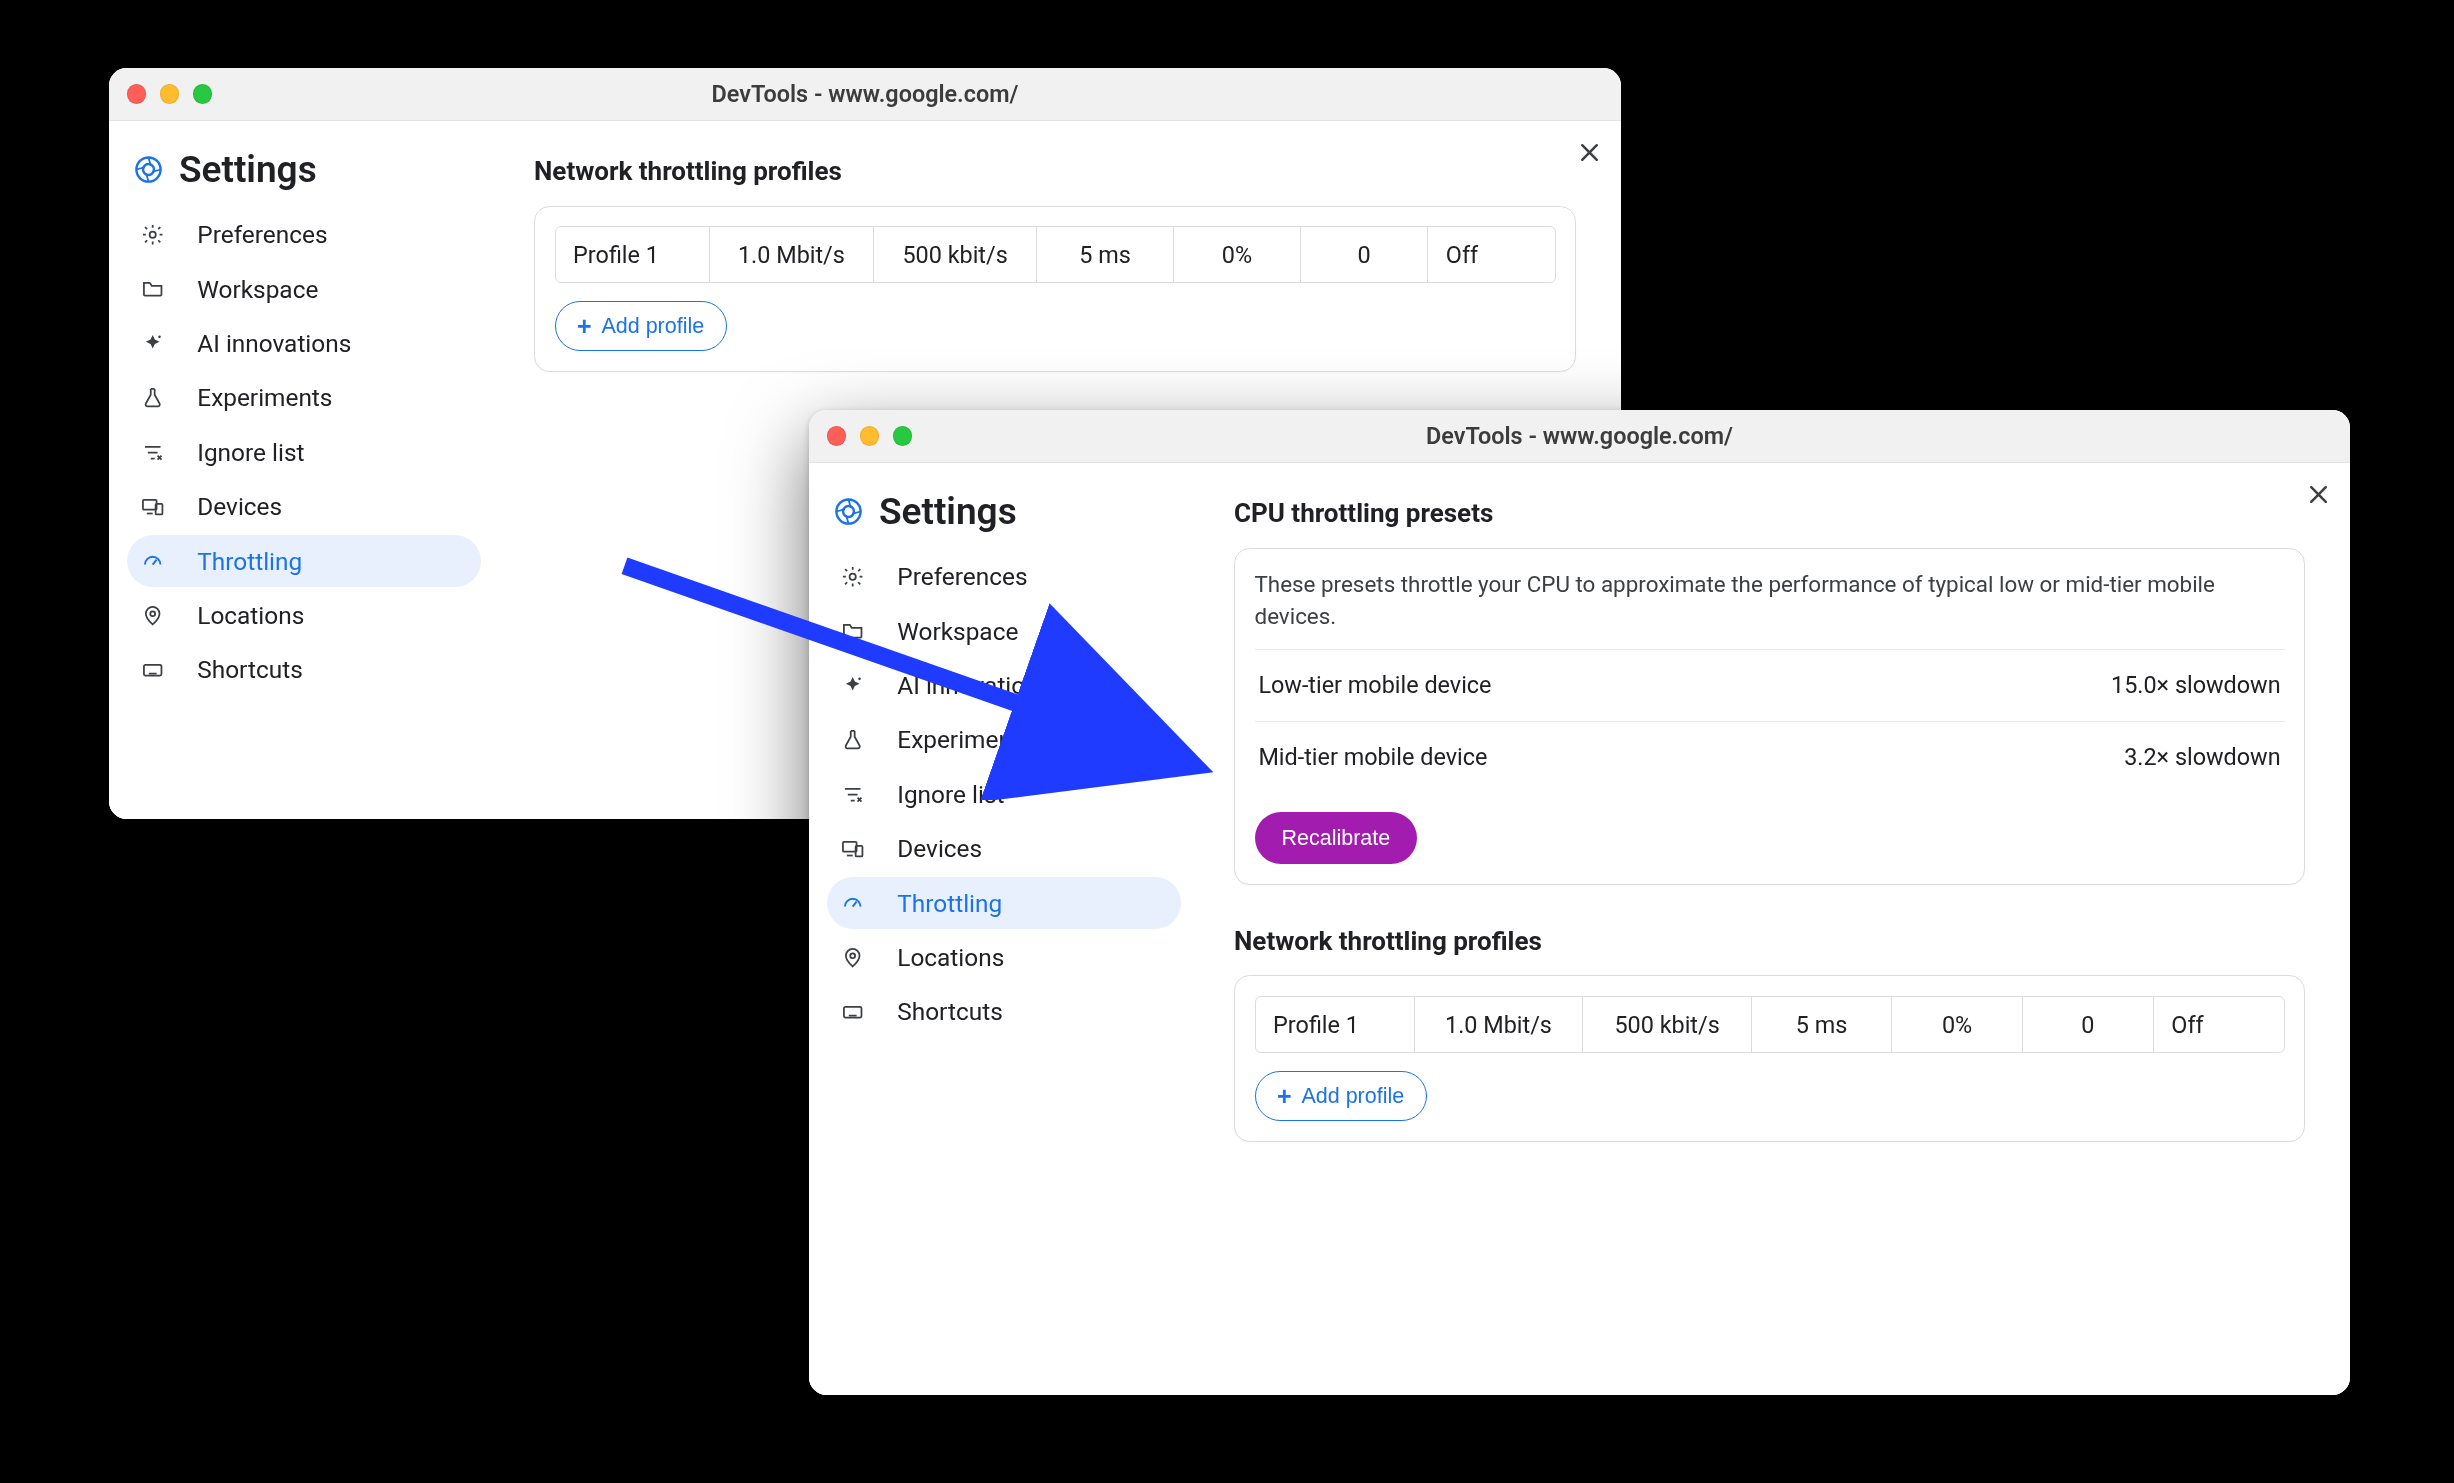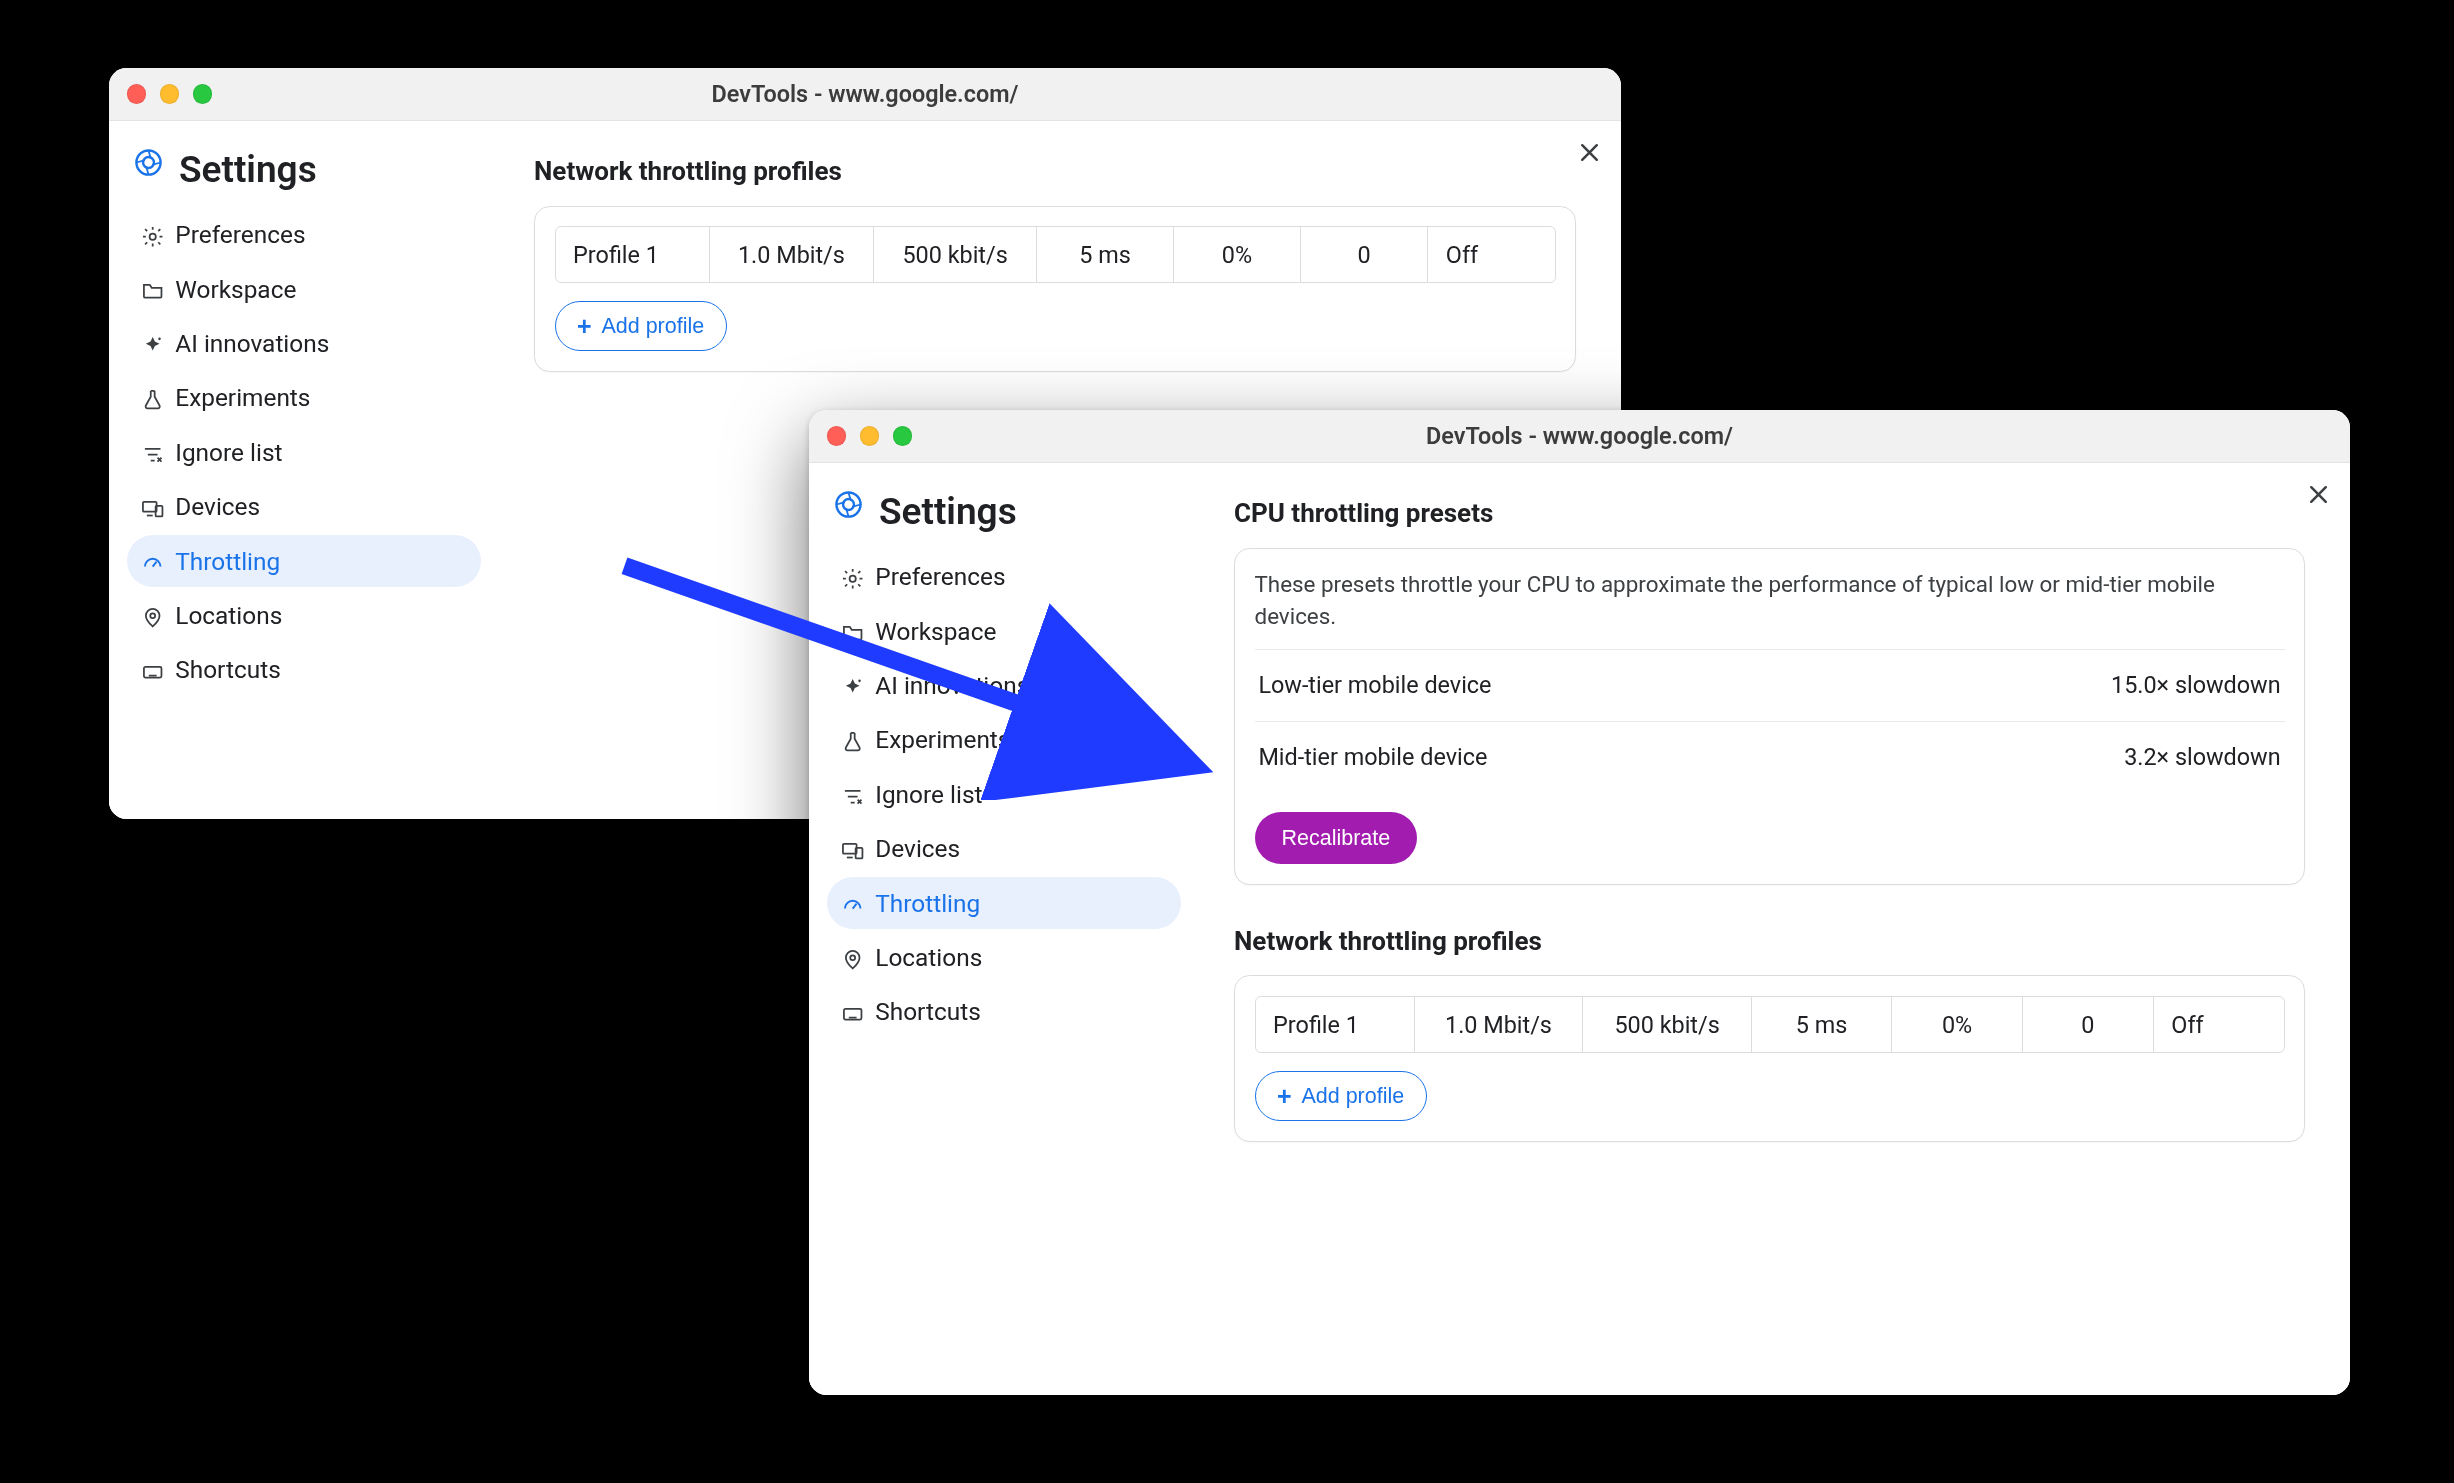--- a/index.html
+++ b/index.html
@@ -56,37 +56,38 @@
     height: calc(100% - 53px);
     background: #fff;
   }
   .sidebar {
     width: 390px;
     padding: 27px 17.6px 27px 17.6px;
     position: relative;
   }
   .sidebarheader {
     display: flex;
+    align-items: center;
     gap: 15.6px;
     padding: 0 7.8px 17.6px 7.8px;
   }
   .sidebarheader .logo {
     width: 29px; height: 29px;
   }
   .sidebarheader h1 {
     margin: 0;
     font-size: 37px;
     font-weight: 600;
     color: #202124;
   }
   .navlist { display: flex; flex-direction: column; gap: 2px; }
   .navitem {
     display: flex;
-    align-items: flex-end;
-    gap: 10px;
+    align-items: center;
+    gap: 32px;
     padding: 11.7px 13.7px;
     border-radius: 974px;
     font-size: 24.4px;
     color: #202124;
     cursor: pointer;
   }
   .navitem .icon { width: 25px; height: 25px; display:flex; align-items:center; justify-content:center; }
   .navitem.active {
     background: #e8f0fe;
     color: #1a73e8;

